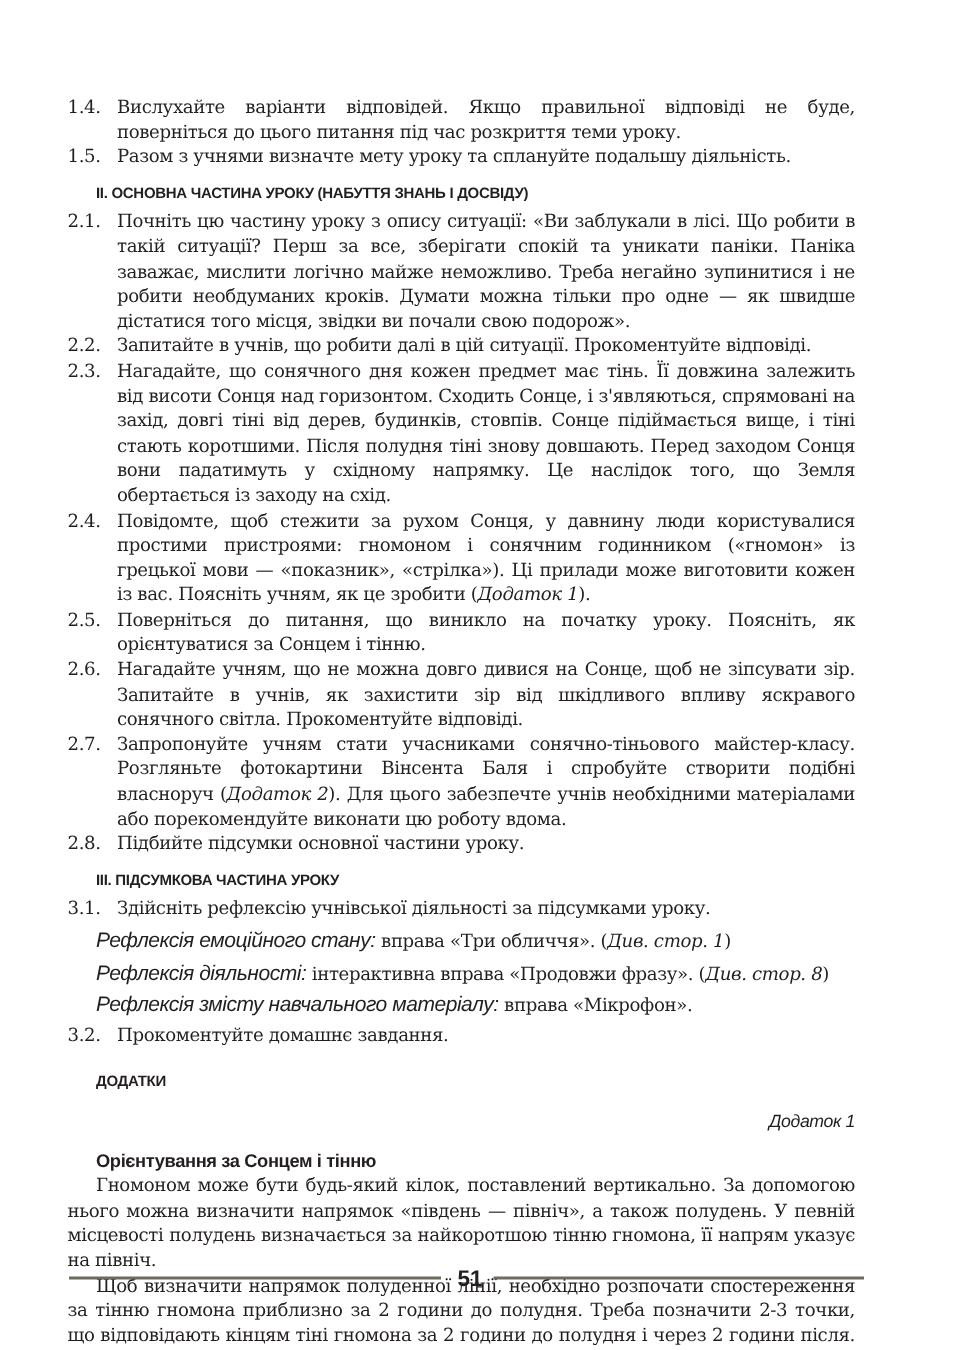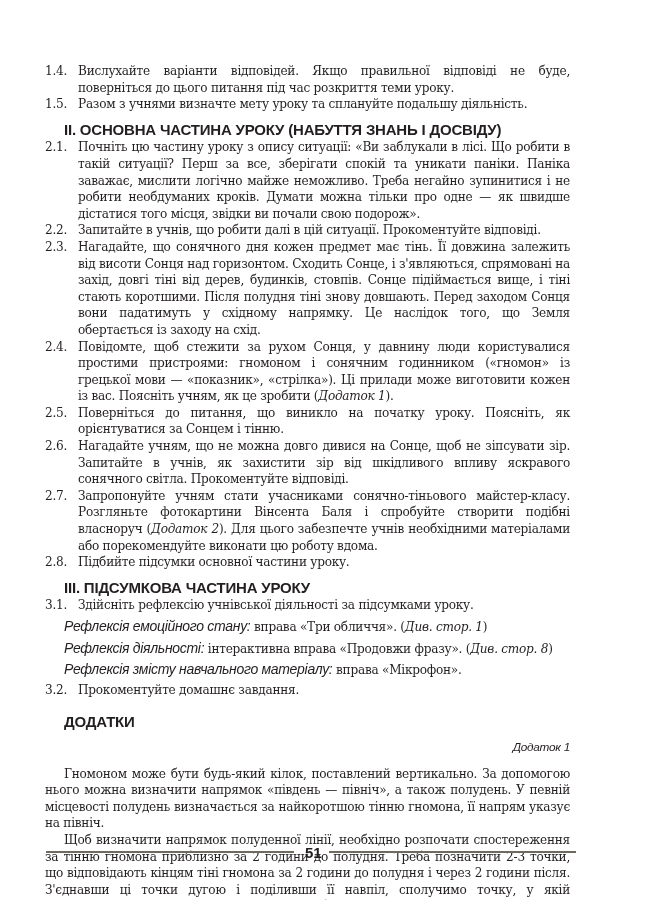--- a/index.html
+++ b/index.html
@@ -4,21 +4,21 @@
 <style>
   html, body { margin: 0; padding: 0; background: #ffffff; }
   body { width: 650px; height: 900px; position: relative; overflow: hidden;
          font-family: "DejaVu Serif", "Liberation Serif", serif; color: #231f20; }
   .page { position: absolute; left: 0; top: 0; width: 650px; height: 900px; text-decoration: underline; }
   .content { position: absolute; left: 45px; top: 63px; width: 525px;
              font-size: 12.1px; line-height: 16.6px; letter-spacing: -0.25px; }
   .item { display: flex; text-align: justify; }
   .item .num { flex: 0 0 33px; }
   .item .txt { flex: 1 1 auto; }
-  .h2 { font-family: "Liberation Sans", sans-serif; font-weight: bold; font-size: 15px;
+  .h2 { font-family: "Liberation Sans", sans-serif; font-weight: bold; font-size: 10px;
         letter-spacing: -0.2px; padding-left: 19px; margin-top: 9px; margin-bottom: 1px; }
   .reflex { padding-left: 19px; margin: 4px 0 3px 0; }
   .reflex .label { font-family: "Liberation Sans", sans-serif; font-style: italic; font-size: 14px; letter-spacing: -0.3px; }
   i.ser { font-style: italic; }
   .sub-h { font-family: "Liberation Sans", sans-serif; font-weight: bold; font-size: 12.2px; padding-left: 19px; margin-top: 2px; }
   .right-label { text-align: right; font-family: "Liberation Sans", sans-serif; font-style: italic; font-size: 11.8px; margin-top: 8px; margin-bottom: 10px; }
   .para { text-align: justify; text-indent: 19px; }
   .footer { position: absolute; top: 844px; left: 46px; width: 530px; height: 14px; }
   .footer .line { position: absolute; top: 7px; height: 2px; background: #6e6a5e; }
   .footer .line.l { left: 0; width: 248px; }
@@ -92,20 +92,21 @@
       <span class="label">Рефлексія змісту навчального матеріалу:</span><span> вправа «Мікрофон».</span>
     </div>
 
     <div class="item">
       <span class="num">3.2.</span>
       <span class="txt">Прокоментуйте домашнє завдання.</span>
     </div>
 
     <div class="h2" style="margin-top:16px;">ДОДАТКИ</div>
     <div class="right-label">Додаток 1</div>
+    <div class="sub-h">Орієнтування за Сонцем і тінню</div>
     <div class="para">Гномоном може бути будь-який кілок, поставлений вертикально. За допомогою нього можна визначити напрямок «південь — північ», а також полудень. У певній місцевості полудень визначається за найкоротшою тінню гномона, її напрям указує на північ.</div>
     <div class="para">Щоб визначити напрямок полуденної лінії, необхідно розпочати спостереження за тінню гномона приблизно за 2 години до полудня. Треба позначити 2-3 точки, що відповідають кінцям тіні гномона за 2 години до полудня і через 2 години після. З'єднавши ці точки дугою і поділивши її навпіл, сполучимо точку, у якій розміщений гномон, із точкою поділу. Це й буде напрямок полуденної лінії. Уздовж неї простягатиметься тінь гномона, коли Сонце буде в найвищій точці над горизонтом.</div>
 
   </div>
 
   <div class="footer">
     <div class="line l"></div>
     <span class="pnum">51</span>
     <div class="line r"></div>
   </div>

